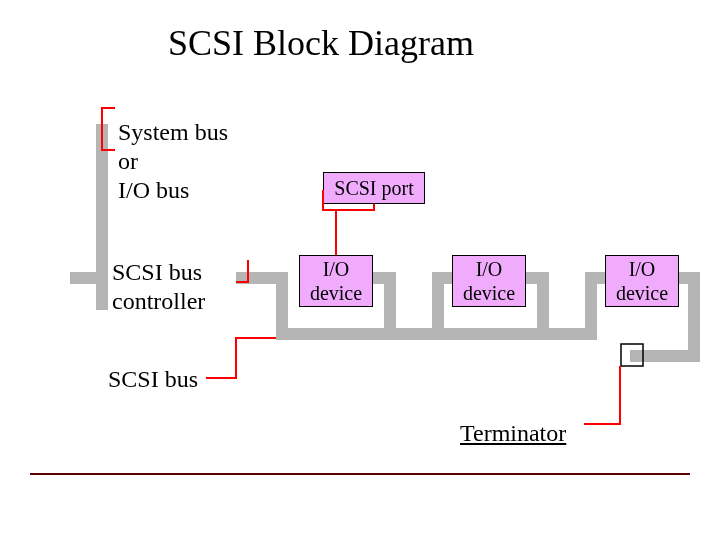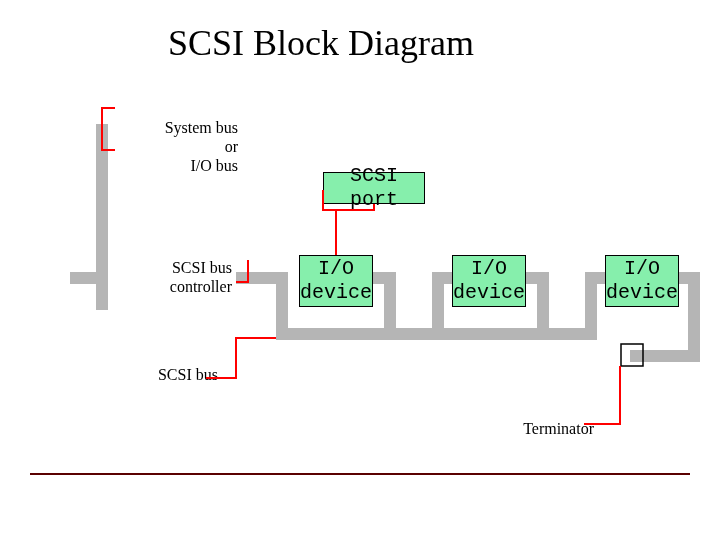--- a/index.html
+++ b/index.html
@@ -11,25 +11,25 @@
     position: absolute;
     border: 1px solid #000;
     text-align: center;
     font-size: 20px;
     line-height: 1.2;
     display: flex;
     flex-direction: column;
     justify-content: center;
     align-items: center;
   }
-  .cream { background: #86efac; font-family: Liberation Mono, monospace; }
+  .cream { background: #f0abfc; }
   .plain-label {
     position: absolute;
-    font-size: 16px;
-    text-align: right;
+    font-size: 24px;
+    text-align: left;
     line-height: 1.2;
   }
   .hr-footer {
     position: absolute;
     left: 30px;
     right: 30px;
     bottom: 40px;
     height: 0;
     border-top: 2px solid #5a0000;
   }
@@ -46,21 +46,21 @@
 
   <div class="plain-label" style="left:118px; top:118px; width:120px; white-space:pre-line;">System bus
 or
 I/O bus</div>
 
   <div class="plain-label" style="left:112px; top:258px; width:120px; white-space:pre-line;">SCSI bus
 controller</div>
 
   <div class="plain-label" style="left:108px; top:365px; width:110px;">SCSI bus</div>
 
-  <div class="plain-label" style="left:474px; top:419px; width:120px;">Terminator</div>
+  <div class="plain-label" style="left:460px; top:419px; width:120px;text-decoration:underline;">Terminator</div>
 
   <div class="box cream" style="left:323px; top:172px; width:102px; height:32px;">SCSI port</div>
 
   <div class="box cream" style="left:299px; top:255px; width:74px; height:52px; white-space:pre-line;">I/O
 device</div>
 
   <div class="box cream" style="left:452px; top:255px; width:74px; height:52px; white-space:pre-line;">I/O
 device</div>
 
   <div class="box cream" style="left:605px; top:255px; width:74px; height:52px; white-space:pre-line;">I/O

